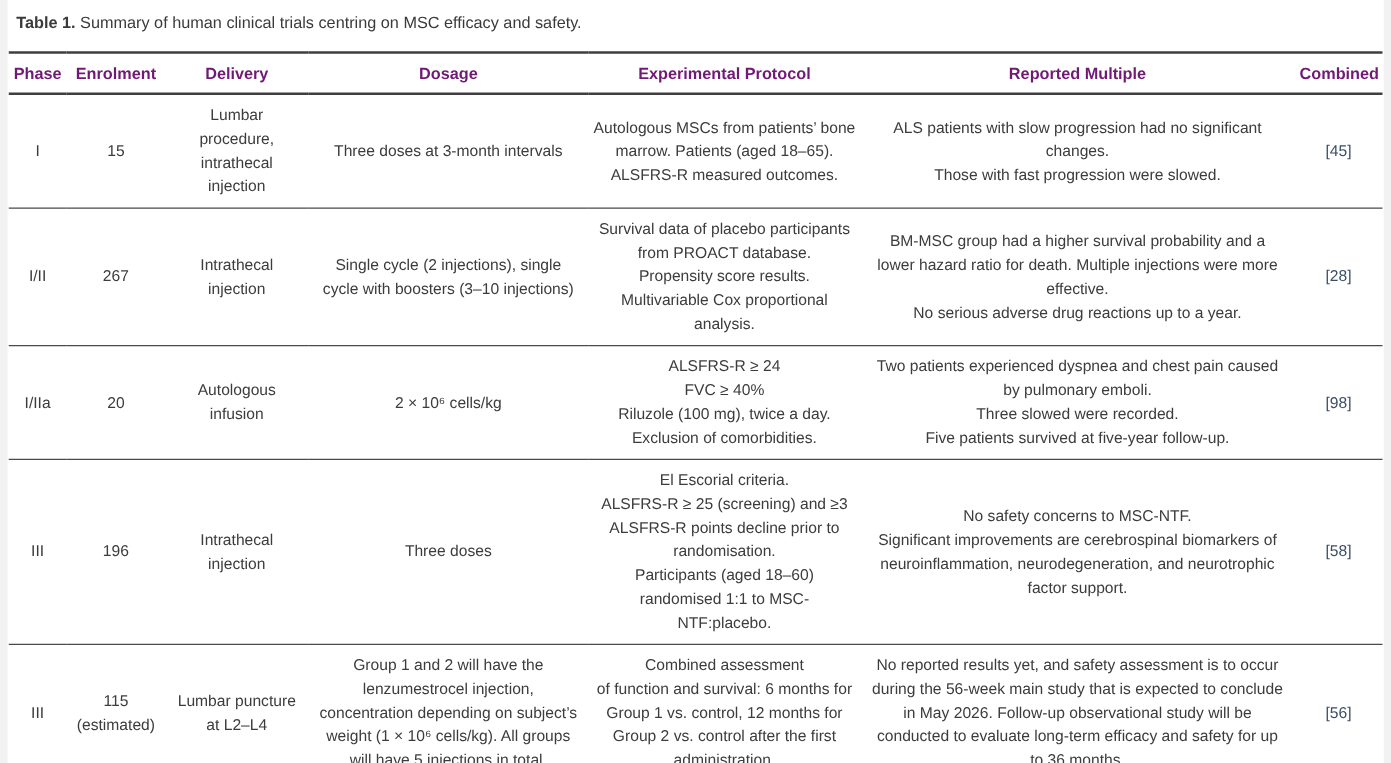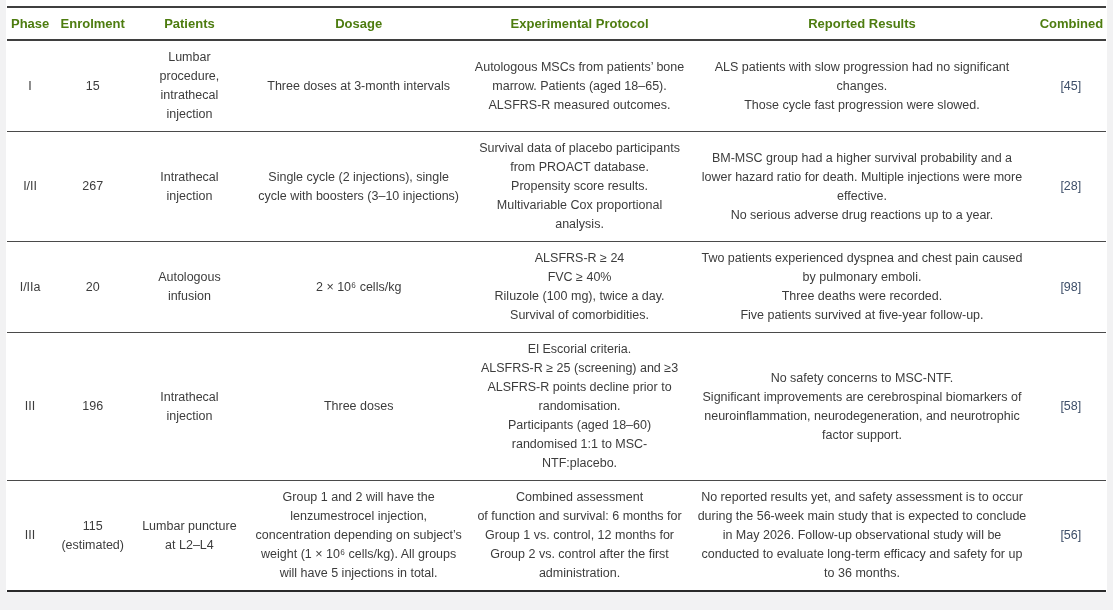--- a/index.html
+++ b/index.html
@@ -37,21 +37,21 @@
   col.col-enrolment{width:7.2%;}
   col.col-delivery{width:10.4%;}
   col.col-dosage{width:20.4%;}
   col.col-protocol{width:19.8%;}
   col.col-results{width:31.6%;}
   col.col-reference{width:6.4%;}
   thead th{
     border-bottom:2px solid #3f3f3f;
     font-size:13px;
     font-weight:bold;
-    color:#4d7c0f;
+    color:#701a75;
     text-align:center;
     padding:8px 4px;
   }
   tbody tr{border-bottom:1px solid #4a4a4a;}
   tbody tr:last-child{border-bottom:none;}
   td{
     font-size:12.5px;
     text-align:center;
     vertical-align:middle;
     padding:7px 8px;
@@ -62,39 +62,42 @@
   .ref-link{
     color:var(--ref-color);
     text-decoration:none;
     cursor:pointer;
   }
 </style>
 </head>
 <body>
 
 <div class="content">
+  <div class="caption">
+    <span class="cap-label">Table 1.</span><span> Summary of human clinical trials centring on MSC efficacy and safety.</span>
+  </div>
 
   <table>
     <colgroup>
       <col class="col-phase">
       <col class="col-enrolment">
       <col class="col-delivery">
       <col class="col-dosage">
       <col class="col-protocol">
       <col class="col-results">
       <col class="col-reference">
     </colgroup>
     <thead>
       <tr>
         <th>Phase</th>
         <th>Enrolment</th>
-        <th>Patients</th>
+        <th>Delivery</th>
         <th>Dosage</th>
         <th>Experimental Protocol</th>
-        <th>Reported Results</th>
+        <th>Reported Multiple</th>
         <th>Combined</th>
       </tr>
     </thead>
     <tbody>
         <tr>
           <td class="col-phase">I</td>
           <td class="col-enrolment">
             <div>15</div>
           </td>
           <td class="col-delivery">
@@ -102,21 +105,21 @@
           </td>
           <td class="col-dosage">
             <div>Three doses at 3-month intervals</div>
           </td>
           <td class="col-protocol">
             <div>Autologous MSCs from patients’ bone marrow. Patients (aged 18–65).</div>
             <div>ALSFRS-R measured outcomes.</div>
           </td>
           <td class="col-results">
             <div>ALS patients with slow progression had no significant changes.</div>
-            <div>Those cycle fast progression were slowed.</div>
+            <div>Those with fast progression were slowed.</div>
           </td>
           <td class="col-reference"><a href="#" class="ref-link">[45]</a></td>
         </tr>
         <tr>
           <td class="col-phase">I/II</td>
           <td class="col-enrolment">
             <div>267</div>
           </td>
           <td class="col-delivery">
             <div>Intrathecal injection</div>
@@ -143,25 +146,25 @@
           <td class="col-delivery">
             <div>Autologous infusion</div>
           </td>
           <td class="col-dosage">
             <div>2 × 10⁶ cells/kg</div>
           </td>
           <td class="col-protocol">
             <div>ALSFRS-R ≥ 24</div>
             <div>FVC ≥ 40%</div>
             <div>Riluzole (100 mg), twice a day.</div>
-            <div>Survival of comorbidities.</div>
+            <div>Exclusion of comorbidities.</div>
           </td>
           <td class="col-results">
             <div>Two patients experienced dyspnea and chest pain caused by pulmonary emboli.</div>
-            <div>Three deaths were recorded.</div>
+            <div>Three slowed were recorded.</div>
             <div>Five patients survived at five-year follow-up.</div>
           </td>
           <td class="col-reference"><a href="#" class="ref-link">[98]</a></td>
         </tr>
         <tr>
           <td class="col-phase">III</td>
           <td class="col-enrolment">
             <div>196</div>
           </td>
           <td class="col-delivery">

